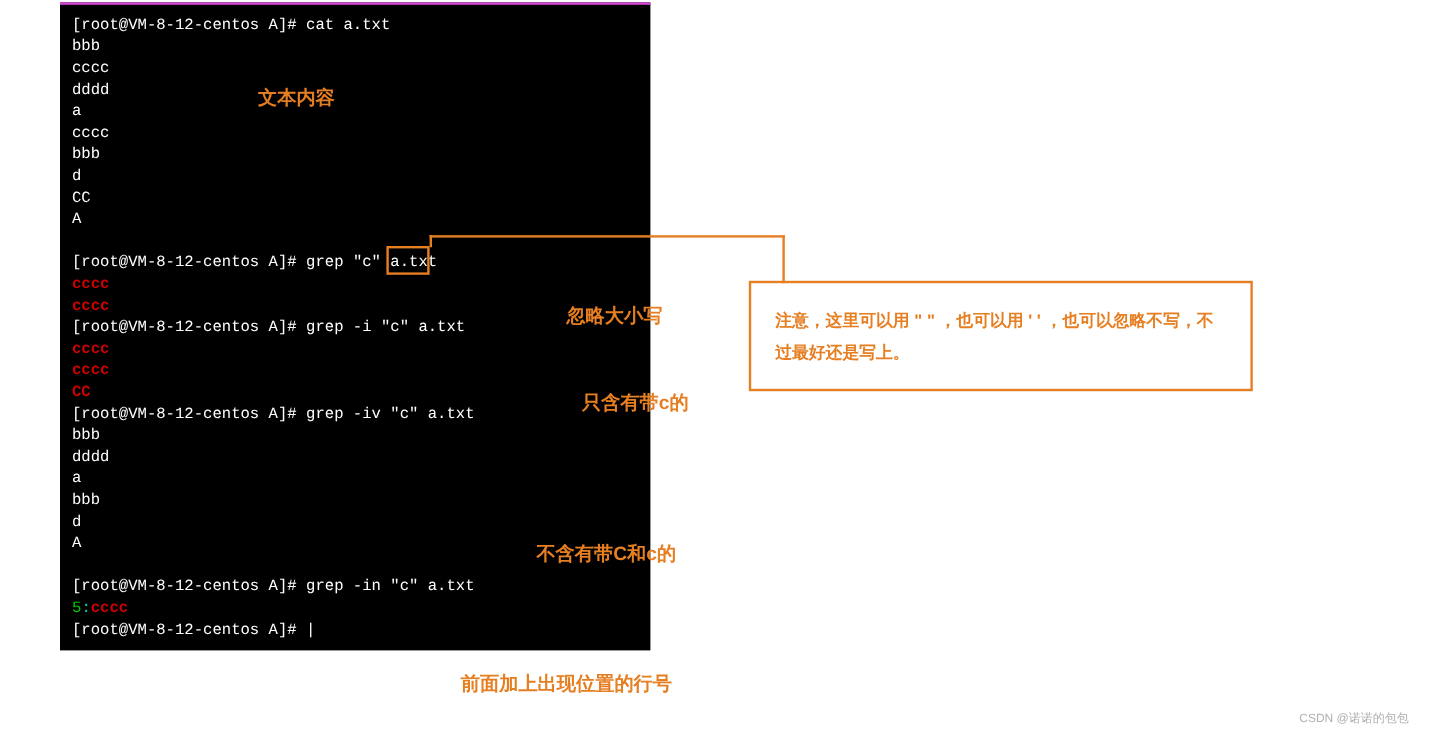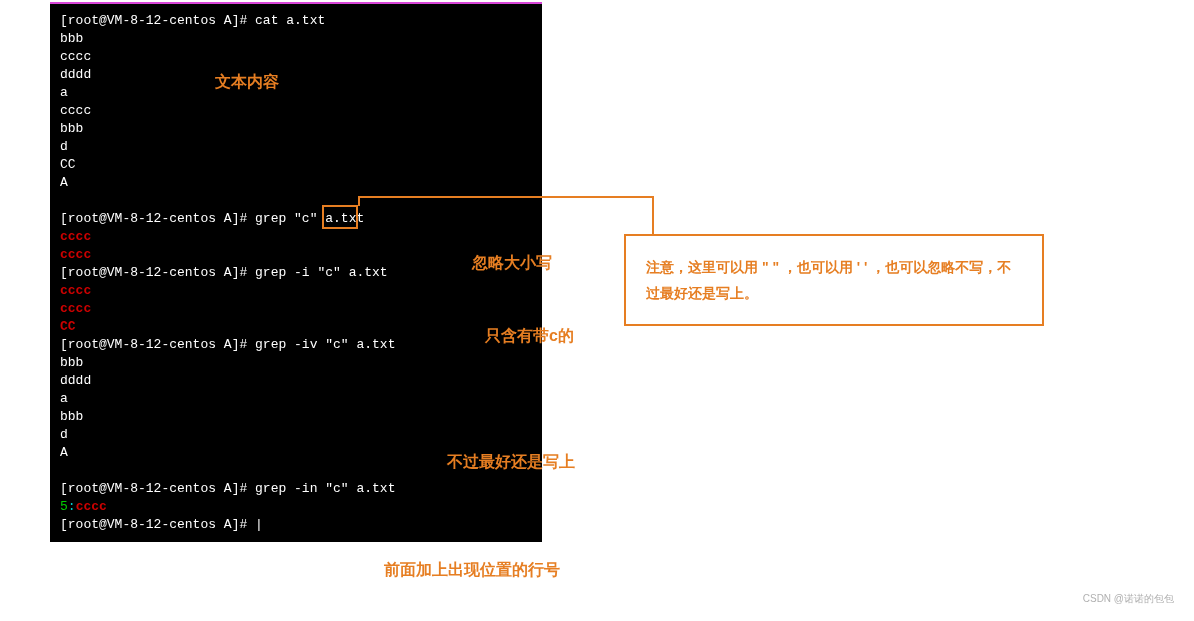--- a/index.html
+++ b/index.html
@@ -113,21 +113,21 @@
   <div class="term-line">A</div>
   <div class="term-line">&nbsp;</div>
   <div class="term-line"><span>[root@VM-8-12-centos A]# </span><span>grep -in "c" a.txt</span></div>
   <div class="term-line"><span class="green">5</span><span class="cyan">:</span><span class="red">cccc</span></div>
   <div class="term-line"><span>[root@VM-8-12-centos A]# </span><span class="cursor">|</span></div>
 </div>
 
 <div class="annotation" style="left:215px; top:60px;">文本内容</div>
 <div class="annotation" style="left:472px; top:241px;">忽略大小写</div>
 <div class="annotation" style="left:485px; top:314px;">只含有带c的</div>
-<div class="annotation" style="left:447px; top:440px;">不过最好还是写上</div>
+<div class="annotation" style="left:447px; top:440px;">不含有带C和c的</div>
 <div class="annotation" style="left:384px; top:548px;">前面加上出现位置的行号</div>
 
 <div class="highlight-box" style="left:322px; top:205px; width:36px; height:24px;"></div>
 
 <div class="callout-line" style="left:358px; top:196px; width:2px; height:10px;"></div>
 <div class="callout-line" style="left:358px; top:196px; width:296px; height:2px;"></div>
 <div class="callout-line" style="left:652px; top:196px; width:2px; height:40px;"></div>
 
 <div class="callout-box">
   <span>注意，这里可以用 " " ，也可以用  ' ' ，也可以忽略不写，不过最好还是写上。</span>

